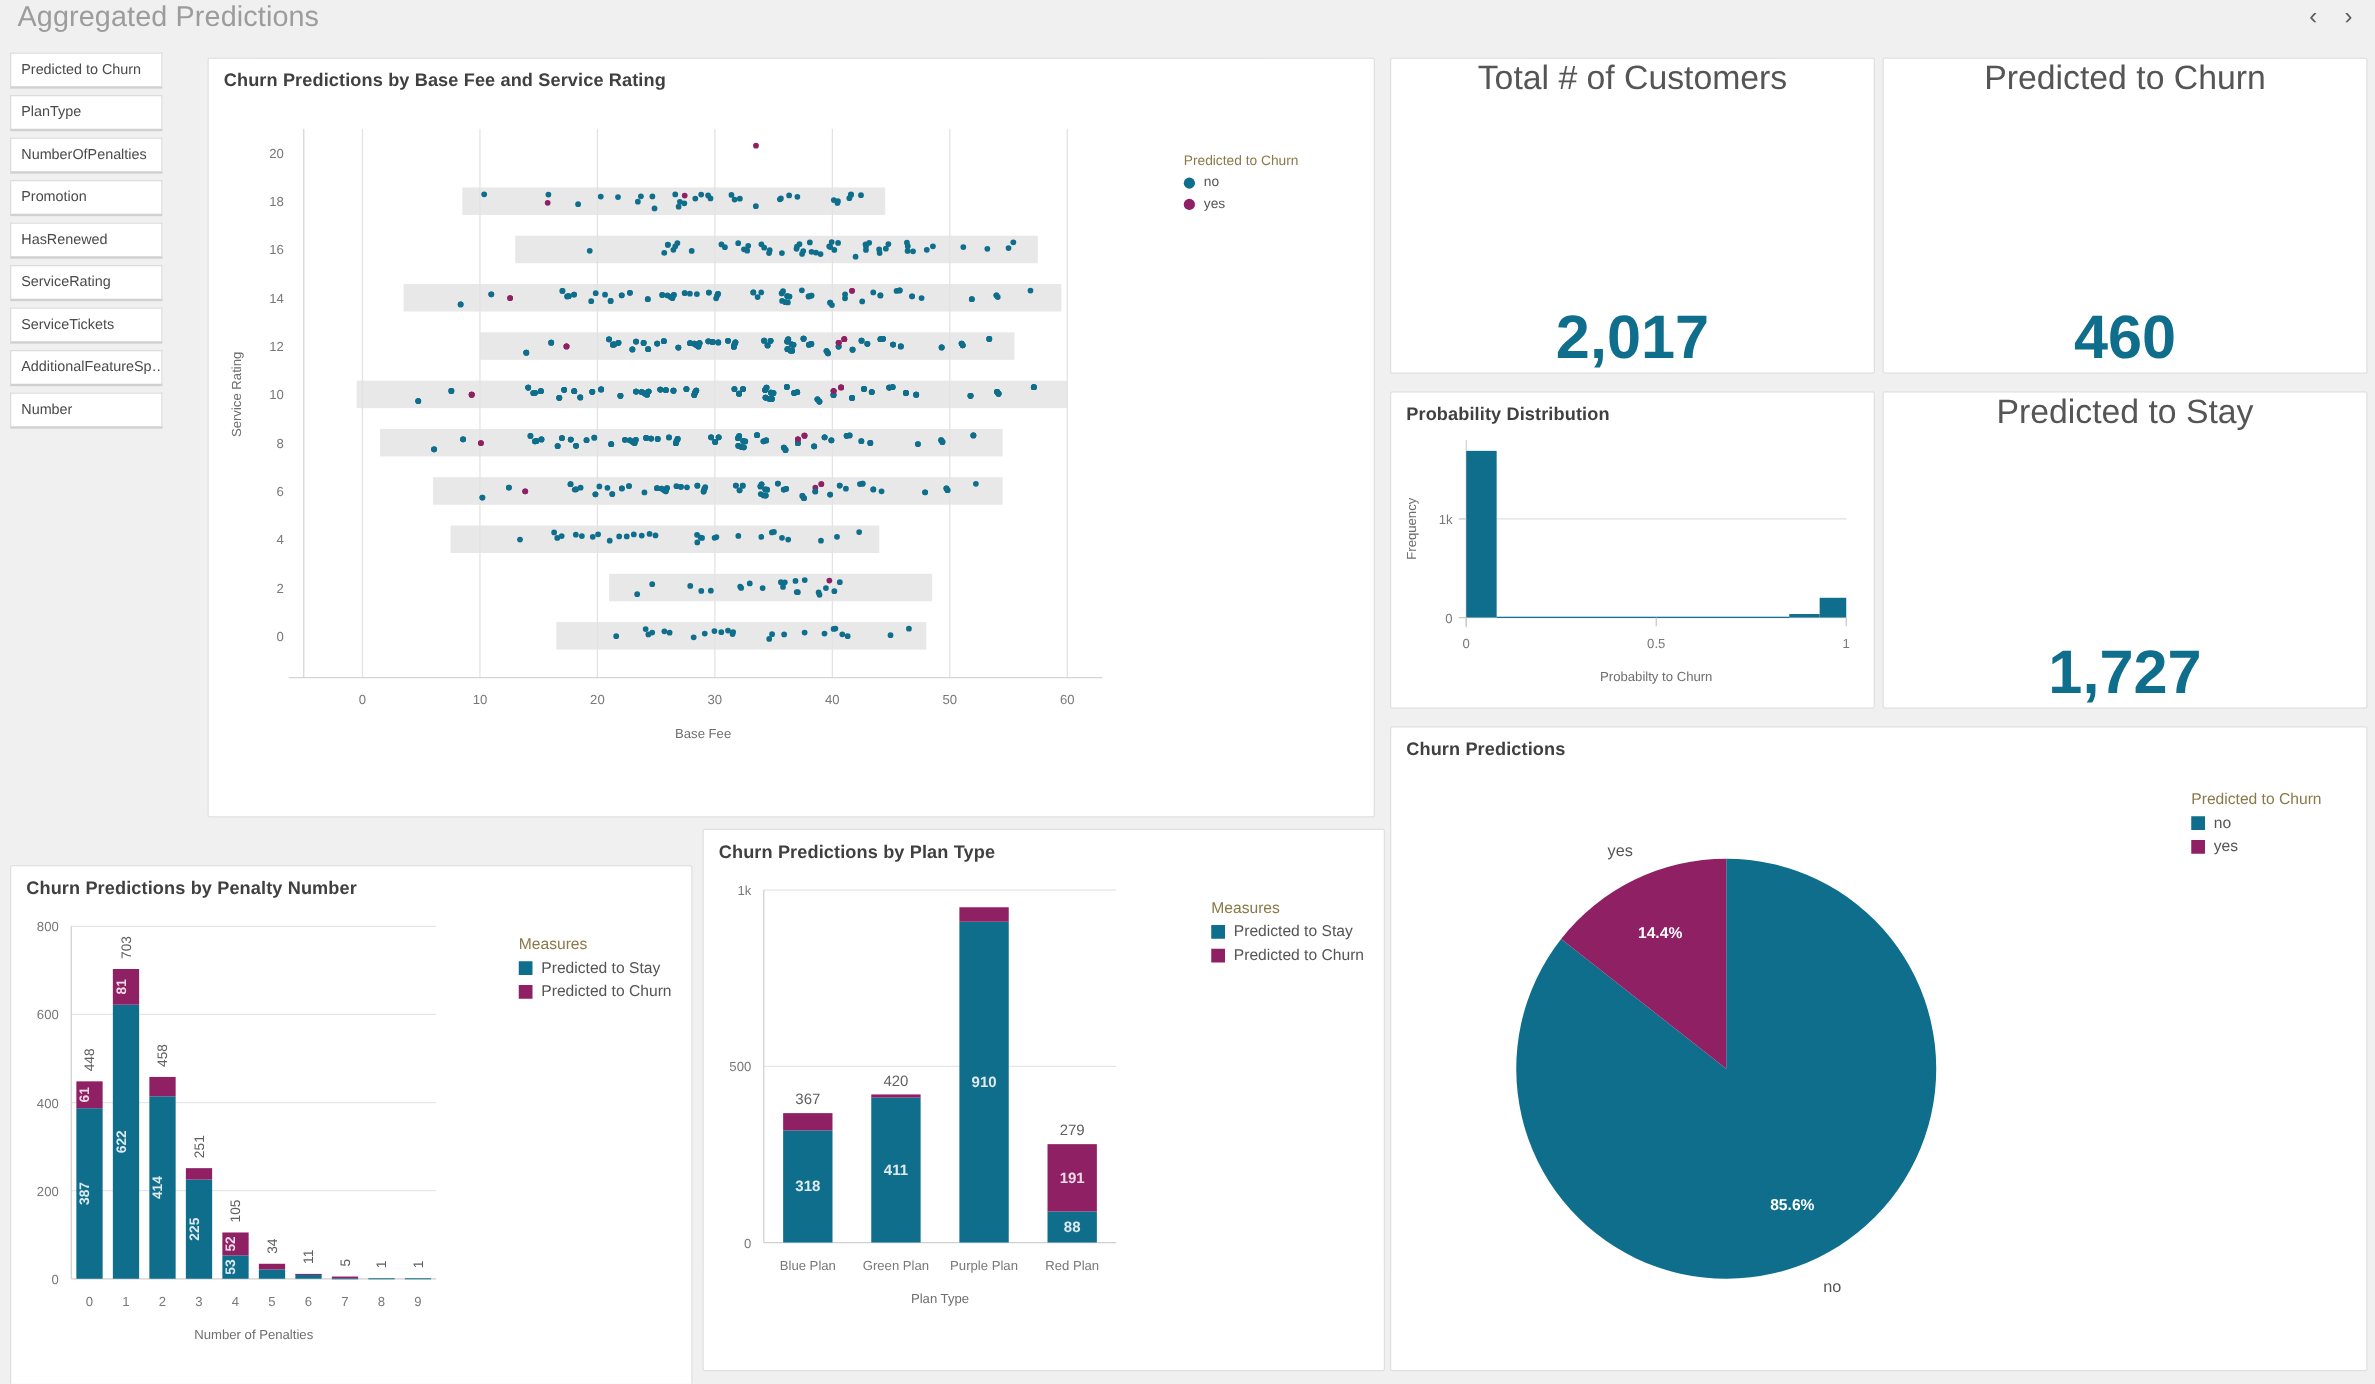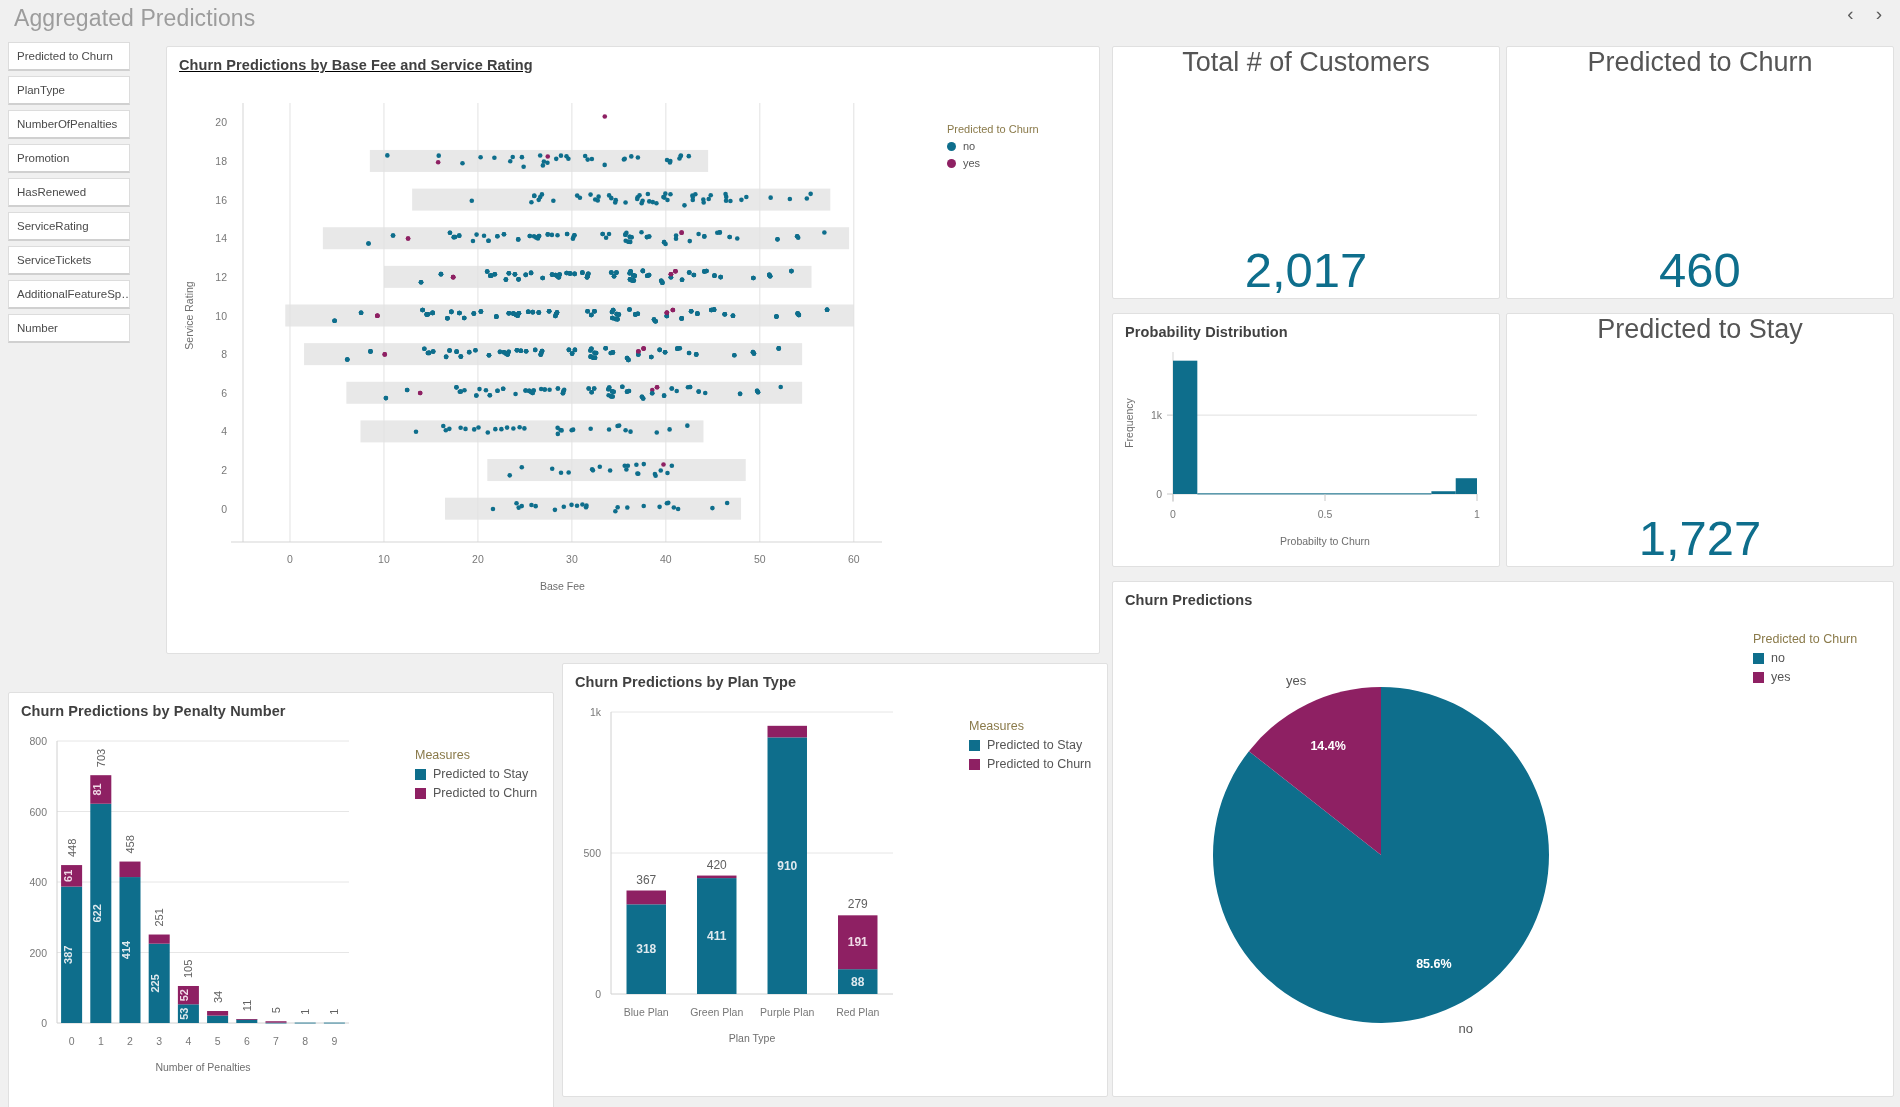--- a/index.html
+++ b/index.html
@@ -7,21 +7,21 @@
     width: 1900px; height: 1107px;
     background: #f0f0f0;
     font-family: "Liberation Sans", sans-serif;
     overflow: hidden;
   }
   .app { position: relative; width: 1900px; height: 1107px; }
 
   
   .topbar {
     position: absolute; left: 0; top: 0; width: 1900px; height: 36px;
-    background: #f0f0f0; display: flex; align-items: center;
+    background: #f0f0f0; display: flex; align-items: flex-start;
   }
   .app-title {
     margin-left: 14px; font-size: 23px; color: #9c9c9c; font-weight: 400;
     letter-spacing: .1px;
   }
   .nav-arrows {
     position: absolute; right: 18px; top: 4px; display: flex; gap: 22px;
     align-items: center;
   }
   .nav-arrow { font-size: 19px; color: #5a5a5a; cursor: pointer; line-height: 1; }
@@ -53,21 +53,21 @@
   .legend-row { display: flex; align-items: center; gap: 7px; margin-top: 5px; }
   .legend-dot { width: 9px; height: 9px; border-radius: 50%; }
   .legend-sq { width: 11px; height: 11px; }
   .legend-text { font-size: 11px; color: #555; }
   .legend-text-lg { font-size: 12.5px; color: #555; }
 
   
   .kpi { display: flex; flex-direction: column; align-items: center; justify-content: space-between;
          height: 100%; }
   .kpi-label { font-size: 27px; color: #555; font-weight: 400; }
-  .kpi-value { font-size: 49px; color: #0e6e8c; font-weight: 400; margin-top: 10px; }
+  .kpi-value { font-size: 49px; color: #0e6e8c; font-weight: 700; margin-top: 10px; }
 </style>
 </head>
 <body>
 
 <div class="app">
 
   <div class="topbar">
     <div class="app-title">Aggregated Predictions</div>
     <div class="nav-arrows">
       <div class="nav-arrow">‹</div>
@@ -98,21 +98,21 @@
         <span>ServiceTickets</span>
       </div>
       <div class="filter-item">
         <span>AdditionalFeatureSp…</span>
       </div>
       <div class="filter-item">
         <span>Number</span>
       </div>
     </div>
 
-  <div class="card" style="left:166px; top:46px; width:934px; height:608px;text-decoration:underline;">
+  <div class="card" style="left:166px; top:46px; width:934px; height:608px;">
     <div class="card-title">Churn Predictions by Base Fee and Service Rating</div>
     <svg width="932" height="575" style="position:absolute; left:0; top:26px;" id="scatter-svg">
         <rect x="202.86029411764707" y="76.95454545454544" width="338.2941176470588" height="22" fill="#e8e8e8"></rect>
         <rect x="245.14705882352942" y="115.59090909090912" width="418.1691176470588" height="22" fill="#e8e8e8"></rect>
         <rect x="155.875" y="154.22727272727275" width="526.2352941176471" height="22" fill="#e8e8e8"></rect>
         <rect x="216.95588235294116" y="192.86363636363635" width="427.56617647058823" height="22" fill="#e8e8e8"></rect>
         <rect x="118.28676470588235" y="231.5" width="568.5220588235295" height="22" fill="#e8e8e8"></rect>
         <rect x="137.08088235294116" y="270.1363636363636" width="498.04411764705884" height="22" fill="#e8e8e8"></rect>
         <rect x="179.36764705882354" y="308.77272727272725" width="455.75735294117646" height="22" fill="#e8e8e8"></rect>
         <rect x="193.46323529411765" y="347.4090909090909" width="342.99264705882354" height="22" fill="#e8e8e8"></rect>

